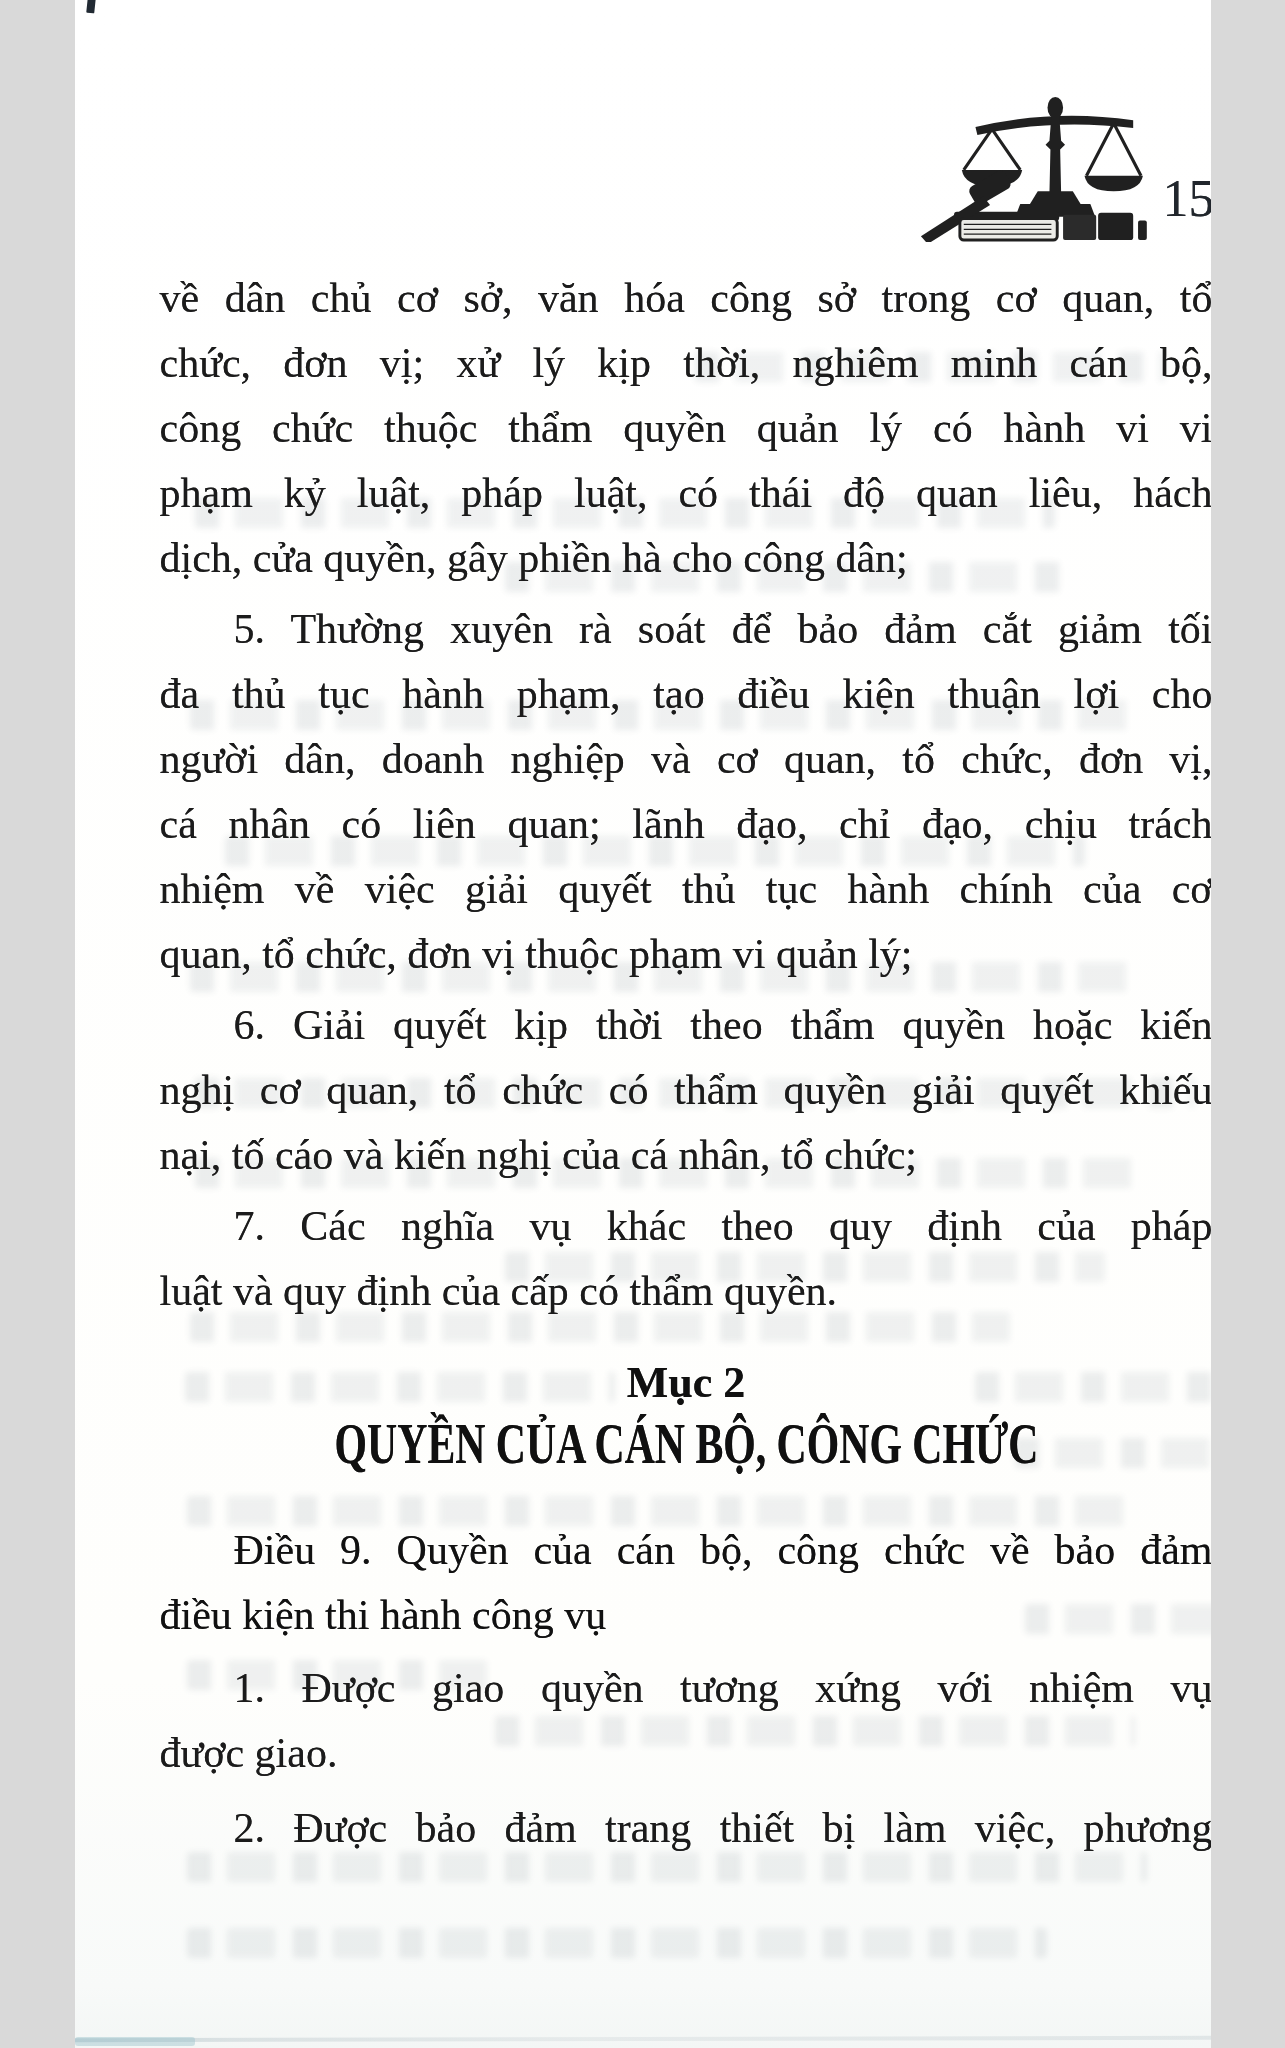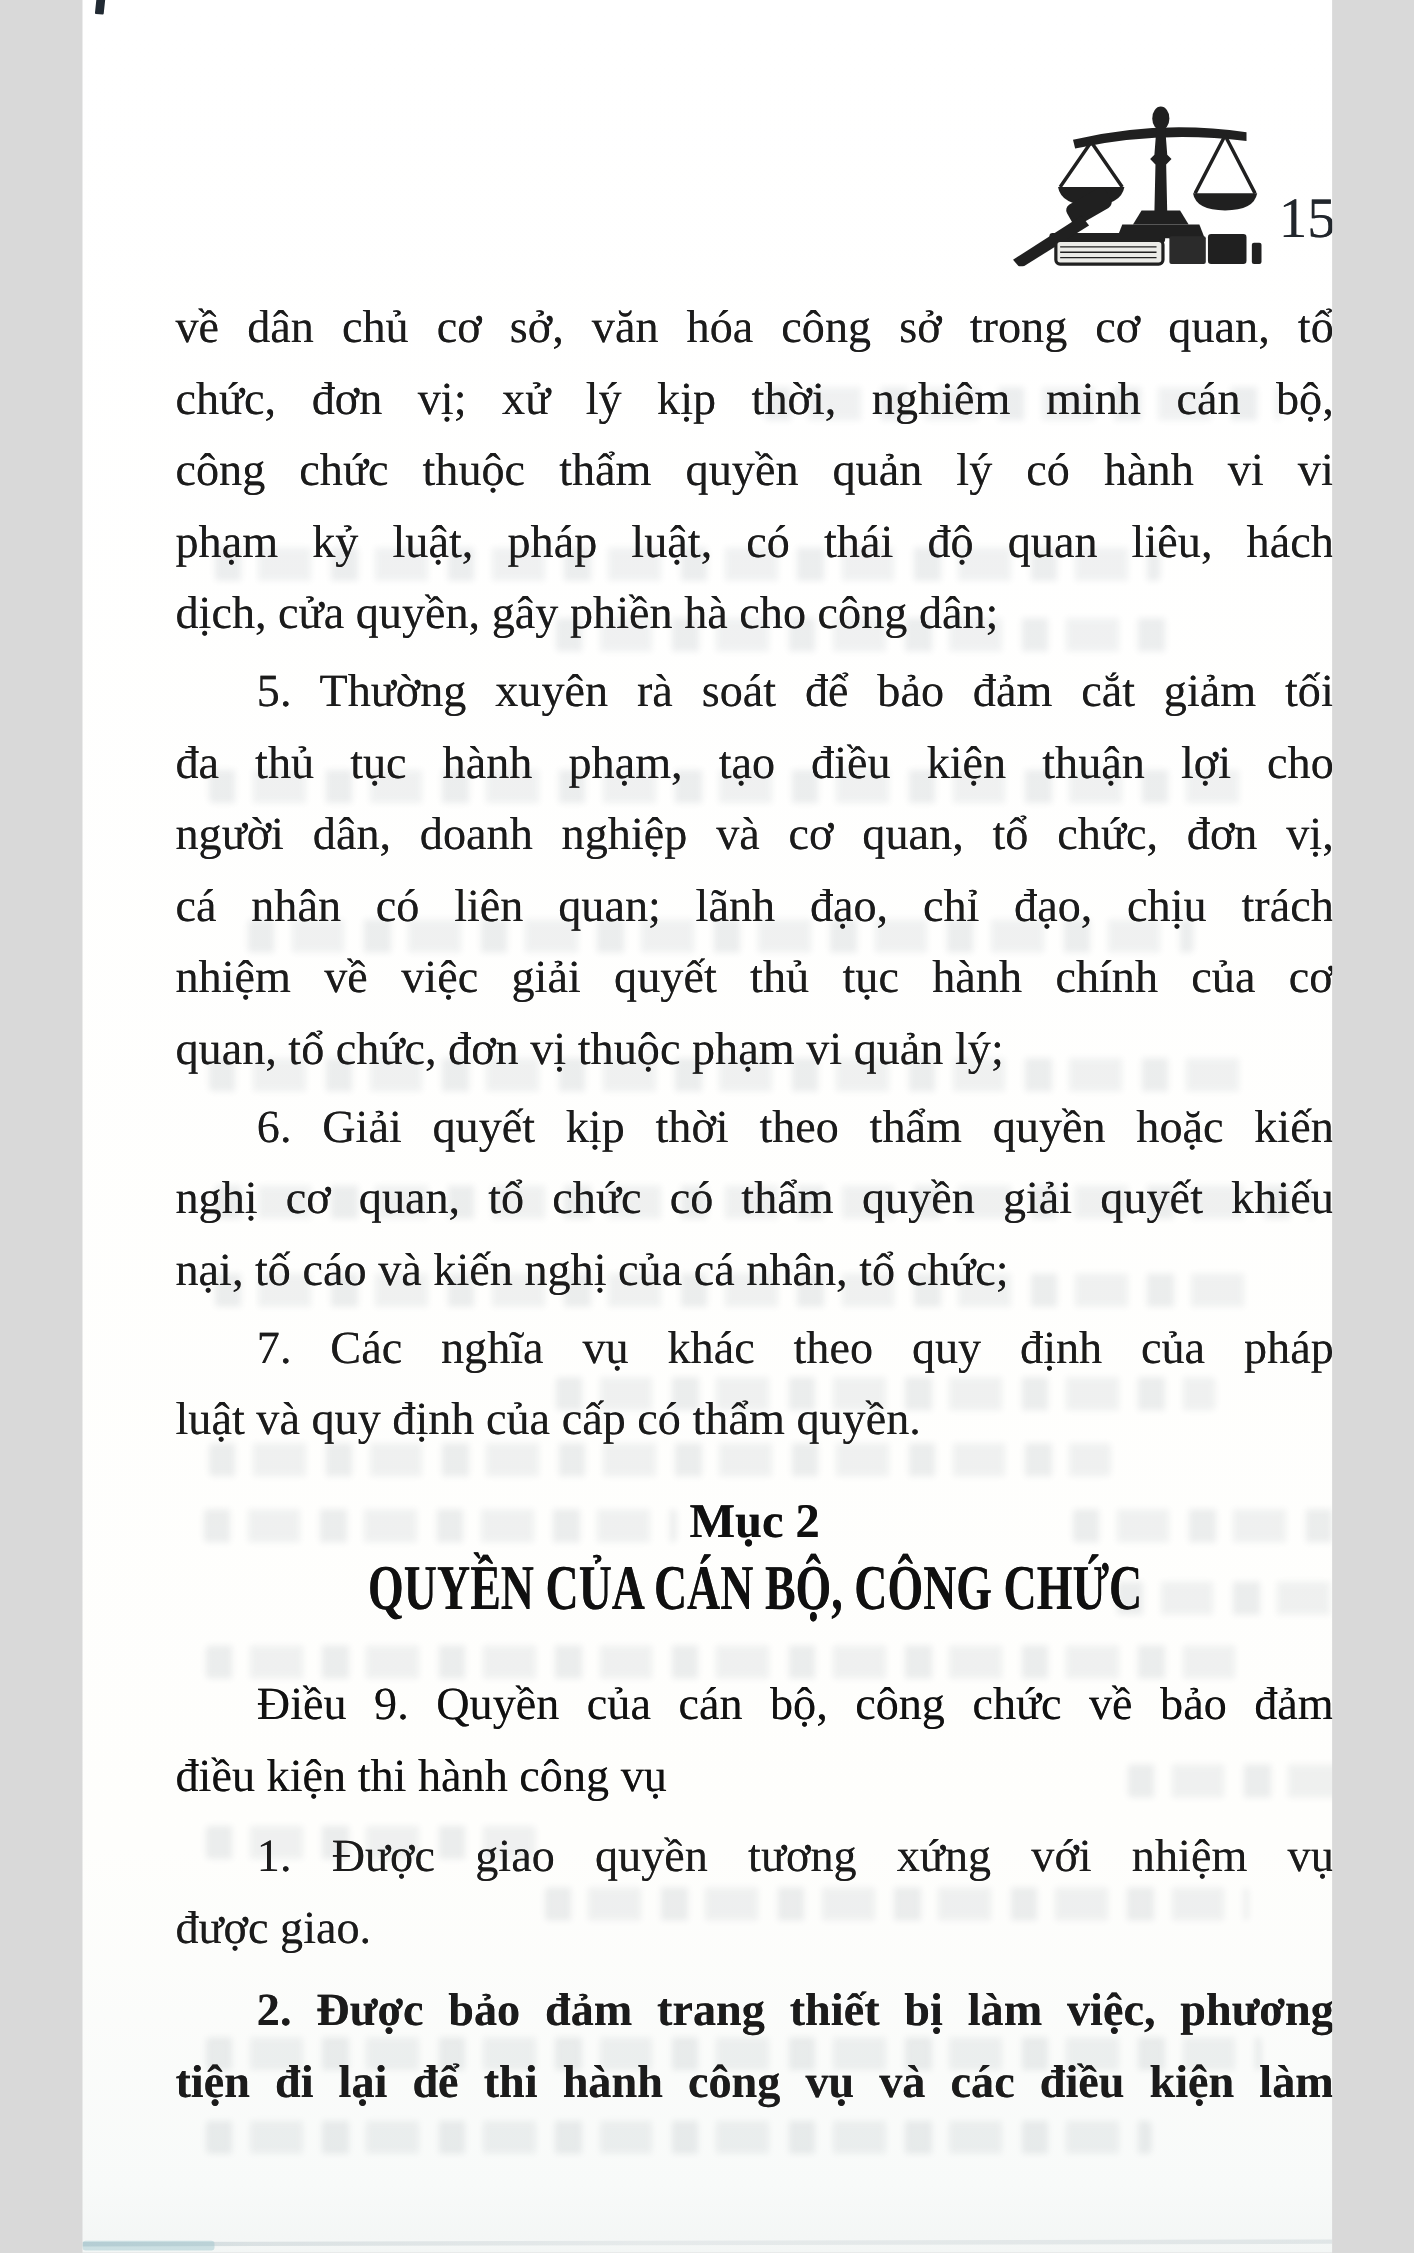--- a/index.html
+++ b/index.html
@@ -51,21 +51,21 @@
   }
   
   .text-block {
     position:absolute; left:85px; top:266px; width:1053px; z-index:2;
     color:#1b1b1b; font-size:42px; line-height:65px;
     text-shadow:0 0 .6px rgba(25,25,25,.75);
   }
   .para { margin:0; }
   .mt6  { margin-top:6px; }
   .mt8  { margin-top:8px; }
-  .mt10 { margin-top:10px;font-weight:bold; }
+  .mt10 { margin-top:10px; }
   .mt30 { margin-top:30px; }
   .mt42 { margin-top:42px; }
   .line { text-align:justify; text-align-last:justify; }
   .line.last { text-align-last:auto; }
   .line.ind  { text-indent:74px; }
   .bold { font-weight:400; color:#111; }
   .section-heading { text-align:center; color:#101010; }
   .muc   { font-weight:700; font-size:44px; line-height:58px; }
   .sec-title {
     font-weight:700; font-size:58px; line-height:64px; white-space:nowrap;
@@ -165,21 +165,20 @@
       <span class="line last" style="display:block">điều kiện thi hành công vụ</span>
     </p>
 
     <p class="para mt8">
       <span class="line ind" style="display:block">1. Được giao quyền tương xứng với nhiệm vụ</span>
       <span class="line last" style="display:block">được giao.</span>
     </p>
 
     <p class="para mt10">
       <span class="line ind" style="display:block">2. Được bảo đảm trang thiết bị làm việc, phương</span>
-      <span class="line" style="display:block">tiện đi lại để thi hành công vụ và các điều kiện làm</span>
     </p>
 
   </main>
 
   <div class="side-blob"></div>
   <div class="corner-tint"></div>
   <div class="edge-line"></div>
   <div class="edge-smear"></div>
 
 </div>

